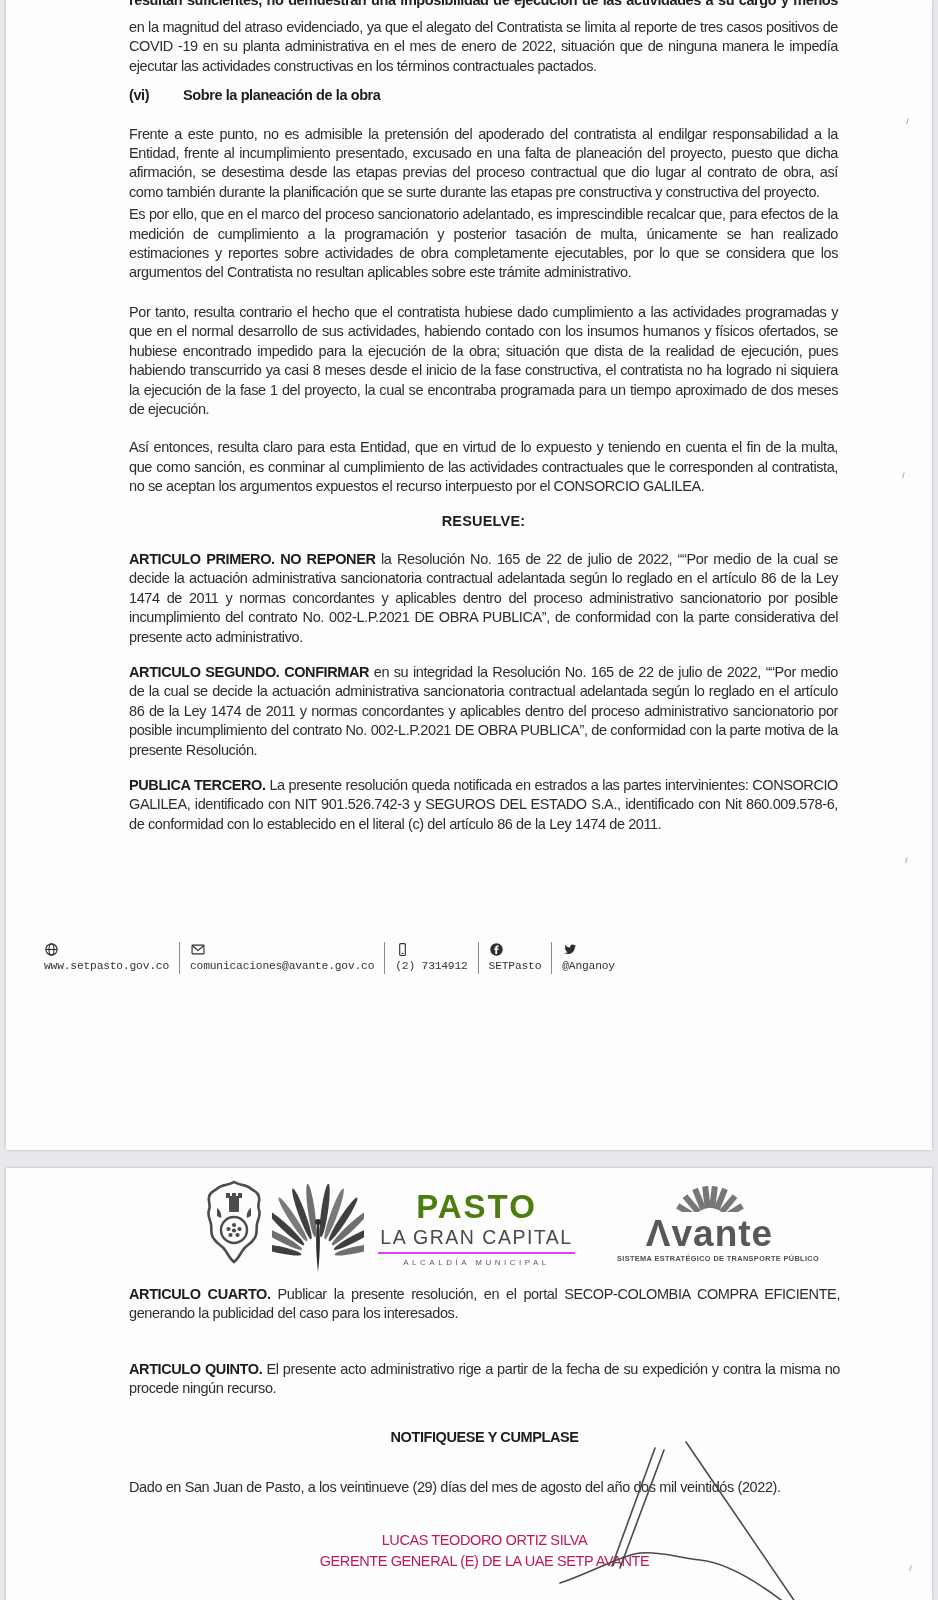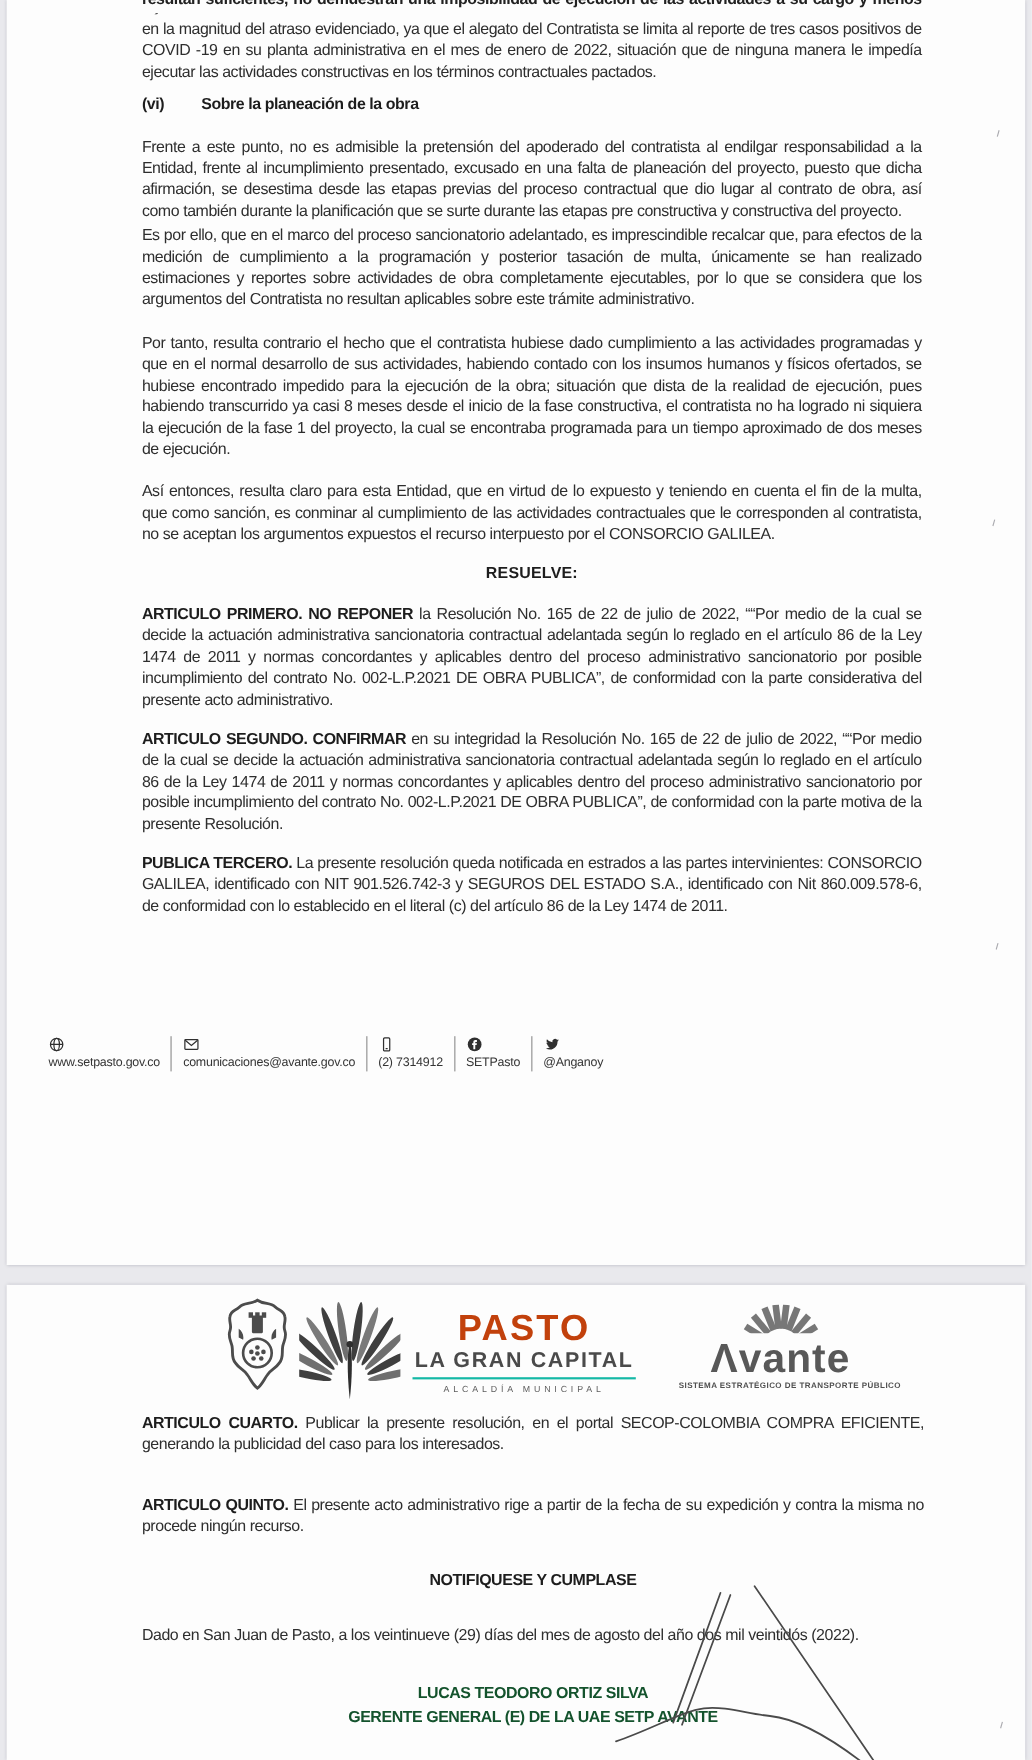--- a/index.html
+++ b/index.html
@@ -36,44 +36,44 @@
   .p6{margin-top:18px !important;text-align:left !important;}
   .resuelve{margin-top:15px !important;text-align:center !important;
             font-weight:700;color:#1d1d1d;letter-spacing:.2px;}
   .art1{margin-top:19px !important;}
   .art2{margin-top:16px !important;}
   .art3{margin-top:16px !important;}
 
   
   .footer{position:absolute;left:38px;right:30px;top:942px;display:flex;align-items:stretch;}
   .f-item{display:flex;flex-direction:column;justify-content:flex-end;gap:3px;
-          padding:0 10px 2px 10px;border-left:1px solid #8a8a8a;}
+          padding:0 10px 2px 10px;border-left:1px solid #8a8a8a;font-family:Liberation Mono, monospace;}
   .f-item:first-child{border-left:none;padding-left:0;}
   .f-ico{height:15px;display:block;}
   .f-ico svg{display:block;}
   .f-label{font-size:11.3px;letter-spacing:-0.2px;color:#343434;white-space:nowrap;}
 
   
   .logoband{position:absolute;left:198px;top:10px;display:flex;align-items:flex-start;}
   .pasto-block{margin-left:10px;margin-top:12px;text-align:center;width:205px;}
-  .pasto-title{font-size:33px;font-weight:700;letter-spacing:2px;color:#c2410c;line-height:34px;}
+  .pasto-title{font-size:33px;font-weight:700;letter-spacing:2px;color:#4d7c0f;line-height:34px;}
   .pasto-sub{font-size:19.5px;letter-spacing:1.5px;color:#4a4a4a;
-             border-bottom:2px solid #14b8a6;padding:0 2px 3px 2px;display:inline-block;margin-top:2px;font-weight:bold;}
+             border-bottom:2px solid #d946ef;padding:0 2px 3px 2px;display:inline-block;margin-top:2px;}
   .pasto-tag{font-size:8px;letter-spacing:3.5px;color:#5c5c5c;margin-top:4px;}
   .avante-block{margin-left:38px;margin-top:8px;text-align:center;width:185px;}
   .avante-name{font-size:37px;font-weight:600;letter-spacing:1px;color:#585858;line-height:36px;}
   .avante-tag{font-size:7.3px;font-weight:700;letter-spacing:.4px;color:#4f4f4f;margin-top:2px;white-space:nowrap;}
 
   .col2{position:absolute;left:123px;right:92px;top:117px;
         font-size:14.5px;line-height:19.4px;letter-spacing:-0.4px;color:#2e2e2e;}
   .col2 p{margin:0;text-align:justify;}
   .art5{margin-top:36px !important;}
   .notif{margin-top:29px !important;text-align:center !important;font-weight:700;color:#1d1d1d;}
   .dado{margin-top:31px !important;text-align:left;}
-  .signer{margin-top:33px !important;text-align:center !important;font-weight:700;color:#14532d;line-height:21px;}
+  .signer{margin-top:33px !important;text-align:center !important;font-weight:400;color:#be185d;line-height:21px;}
 
   .signature{position:absolute;left:545px;top:255px;pointer-events:none;}
 
   .speck{position:absolute;width:2px;height:6px;border-right:1.6px solid #a9a9ae;transform:rotate(16deg);}
 </style>
 </head>
 <body>
 
 <div class="page" id="page1">
   <div class="col">

